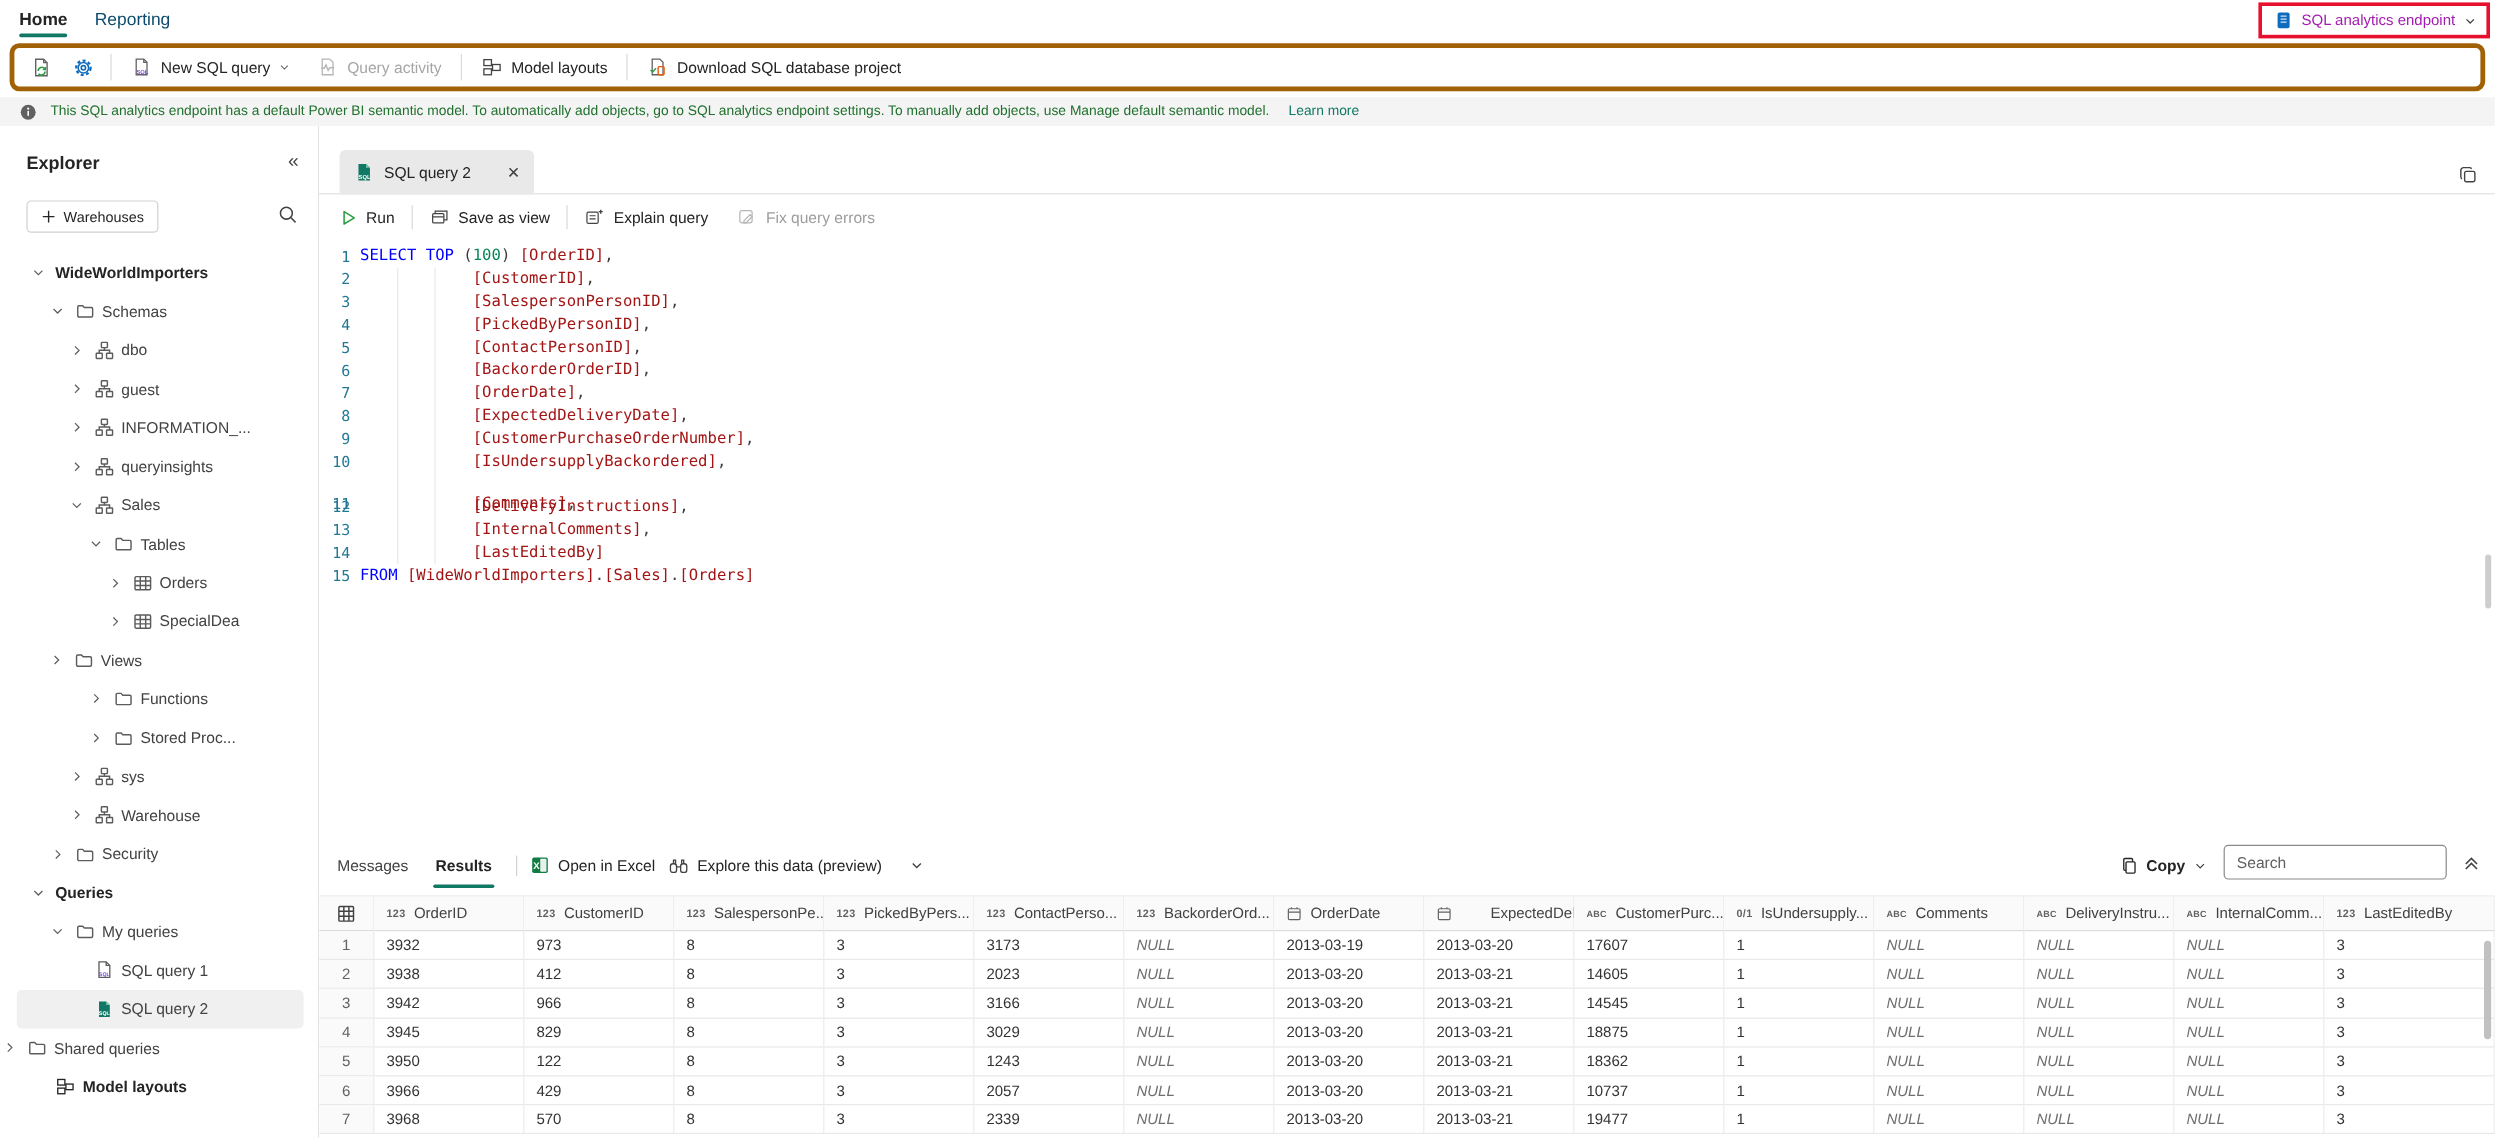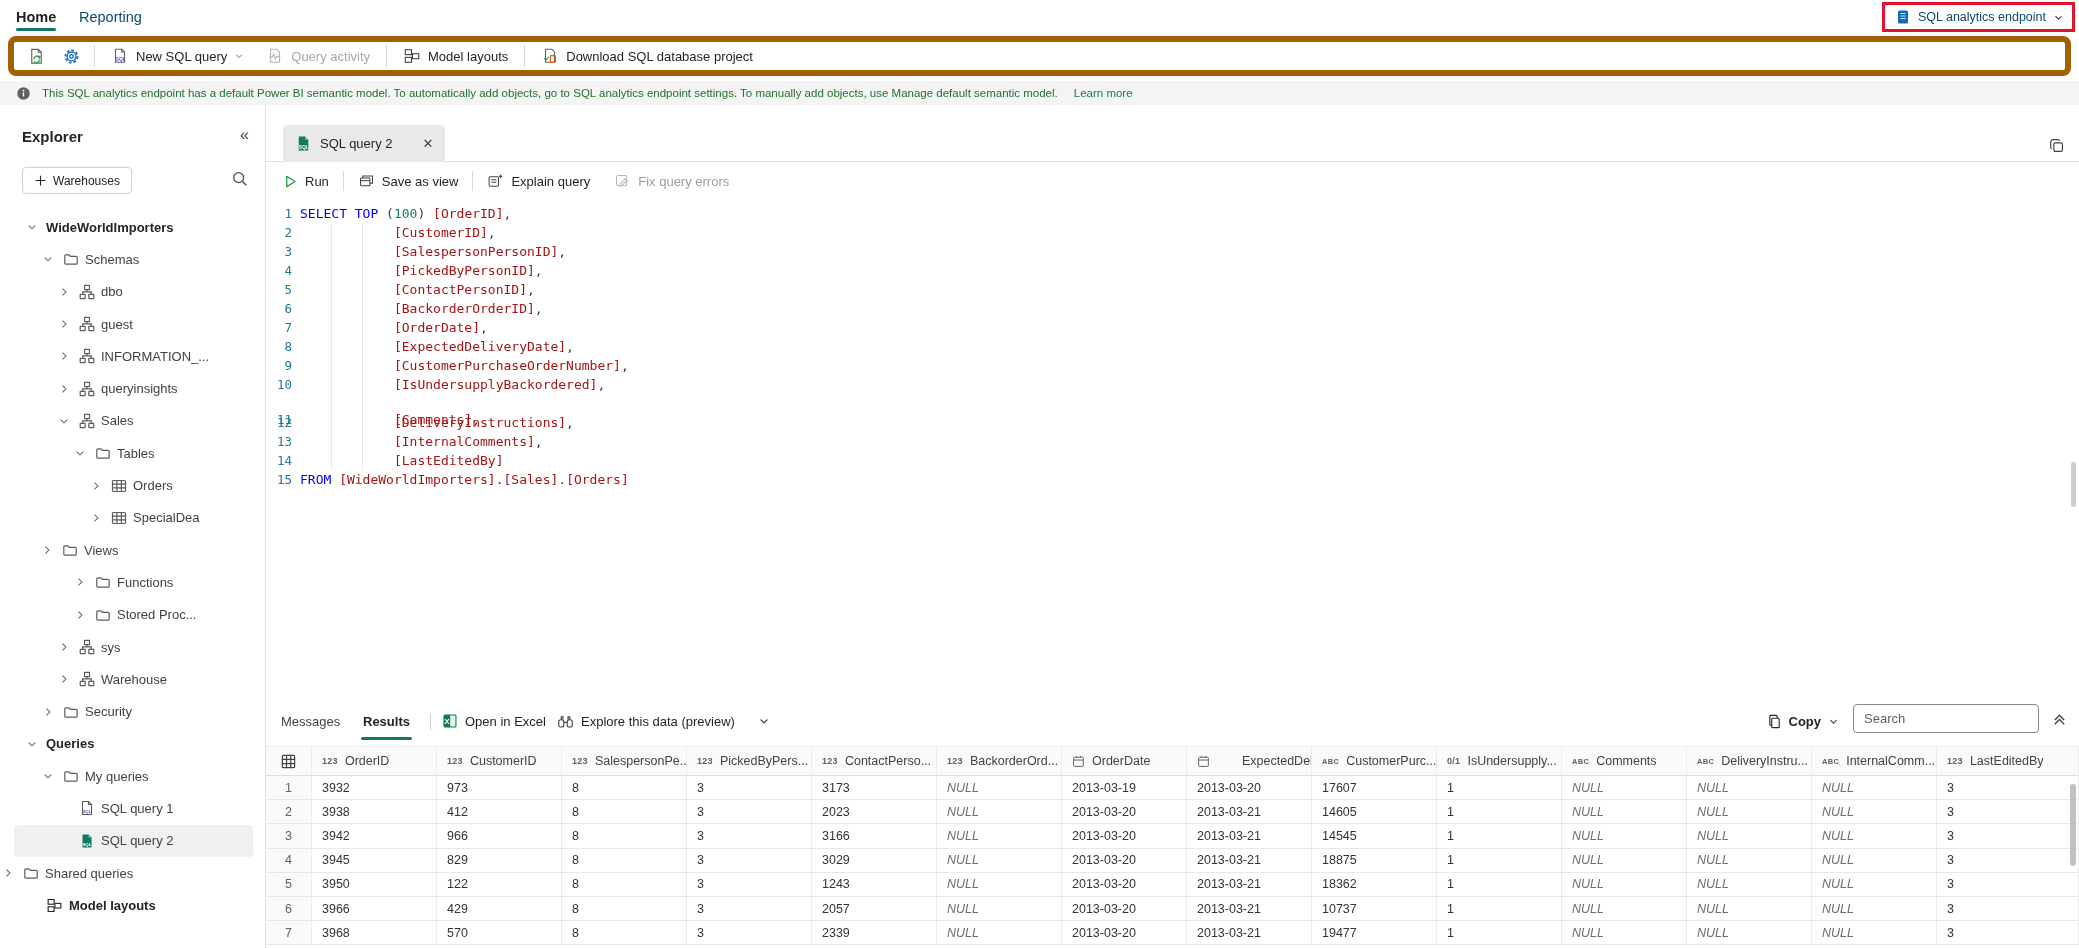--- a/index.html
+++ b/index.html
@@ -7,25 +7,25 @@
     font-family:"Liberation Sans","DejaVu Sans",sans-serif; color:#242424; }
   svg { display:block; }
 
   
   #topbar { position:absolute; left:0; top:0; width:2079px; height:33px; background:#fff; }
   .top-tab { position:absolute; top:0; height:33px; display:flex; align-items:center; font-size:14.5px; color:#0c4a6e; cursor:pointer; }
   .top-tab.active { font-weight:700; color:#242424; }
   .top-tab.active::after { content:""; position:absolute; left:0; right:0; bottom:2px; height:3px; background:#117865; border-radius:2px; }
   #endpoint-box { position:absolute; right:4px; top:2px; height:30px; display:flex; align-items:center; gap:7px;
     border:3px solid #e8112d; padding:0 8px 0 10px; background:#fff; }
-  #endpoint-box .lbl { font-size:12.5px; color:#0c4a6e; }
+  #endpoint-box .lbl { font-size:12.5px; color:#a21caf; }
 
   
   #ribbon { position:absolute; left:8px; top:36px; width:2063px; height:40px; background:#fff;
-    border:6px solid #a16207; border-radius:8px; display:flex; align-items:center; padding:0 10px; gap:10px; }
+    border:4px solid #a16207; border-radius:8px; display:flex; align-items:center; padding:0 10px; gap:10px; }
   .rb-item { display:flex; align-items:center; gap:7px; font-size:13px; color:#242424; padding:4px 6px; border-radius:4px; cursor:pointer; white-space:nowrap; }
   .rb-item.disabled { color:#a6a6a6; cursor:default; }
   .rb-divider { width:1px; height:22px; background:#d9d9d9; }
   .chev { display:inline-block; }
 
   
   #banner { position:absolute; left:0; top:81px; width:2079px; height:24px; background:#f4f4f4;
     display:flex; align-items:center; padding-left:16px; gap:11px; }
   #banner .msg { font-size:11.5px; color:#20702e; }
   #banner .link { font-size:11.5px; color:#117865; margin-left:5px; cursor:pointer; }

